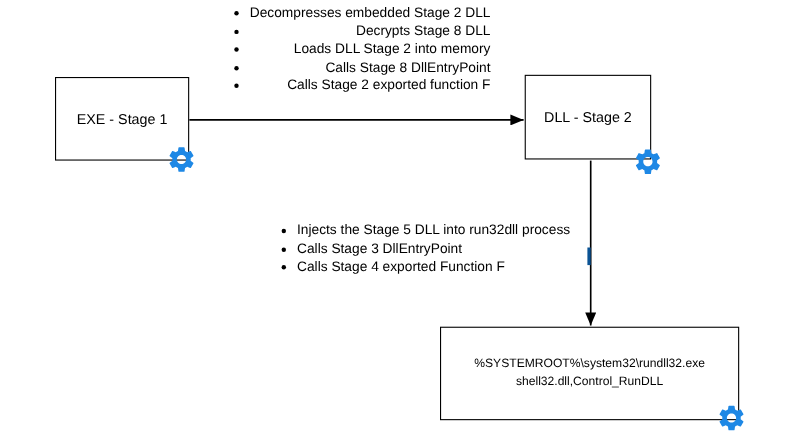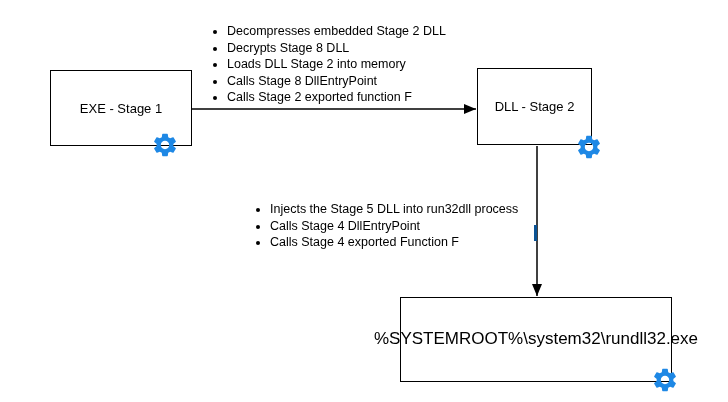--- a/index.html
+++ b/index.html
@@ -22,38 +22,38 @@
     position: absolute;
     box-sizing: border-box;
     border: 1px solid #000000;
     background: #ffffff;
     display: flex;
     align-items: center;
     justify-content: center;
     text-align: center;
     font-size: 13px;
   }
-  .box-stage1 { left: 50px;  top: 70px;  width: 142px; height: 76px; align-items: center; }
+  .box-stage1 { left: 50px;  top: 70px;  width: 122px; height: 76px; align-items: center; }
   .box-stage2 { left: 477px; top: 68px;  width: 115px; height: 77px; }
   .box-rundll {
     left: 400px; top: 297px; width: 272px; height: 85px;
     flex-direction: column;
     line-height: 1.45;
-    font-size: 17px;
+    font-size: 11px;
   }
   .bullets {
     position: absolute;
     margin: 0;
     padding: 0 0 0 22px;
     font-size: 12.5px;
     line-height: 15.5px;
     list-style-type: disc;
   }
   .bullets li { margin: 0 0 1px 0; }
-  .bullets-1 { left: 205px; top: 24px; }
+  .bullets-1 { left: 205px; top: 4px; text-align: right; }
   .bullets-2 { left: 248px; top: 202px; }
   .gear {
     position: absolute;
     width: 28px; height: 28px;
     display: block;
   }
   .gear svg { display: block; width: 28px; height: 28px; }
   .gear-1 { left: 151px; top: 131px; }
   .gear-2 { left: 575px; top: 133px; }
   .gear-3 { left: 651px; top: 366px; }
@@ -77,33 +77,34 @@
   <div class="box box-stage1">
     <span>EXE - Stage 1</span>
   </div>
 
   <div class="box box-stage2">
     <span>DLL - Stage 2</span>
   </div>
 
   <div class="box box-rundll">
     <span>%SYSTEMROOT%\system32\rundll32.exe</span>
+    <span>shell32.dll,Control_RunDLL</span>
   </div>
 
   <ul class="bullets bullets-1">
     <li>Decompresses embedded Stage 2 DLL</li>
     <li>Decrypts Stage 8 DLL</li>
     <li>Loads DLL Stage 2 into memory</li>
     <li>Calls Stage 8 DllEntryPoint</li>
     <li>Calls Stage 2 exported function F</li>
   </ul>
 
   <ul class="bullets bullets-2">
     <li>Injects the Stage 5 DLL into run32dll process</li>
-    <li>Calls Stage 4 DllEntryPoint</li>
+    <li>Calls Stage 3 DllEntryPoint</li>
     <li>Calls Stage 4 exported Function F</li>
   </ul>
 
   <span class="gear gear-1">
     <svg viewBox="0 0 24 24">
       <path d="M19.14 12.94c.04-.3.06-.61.06-.94 0-.32-.02-.64-.07-.94l2.03-1.58c.18-.14.23-.41.12-.61l-1.92-3.32c-.12-.22-.37-.29-.59-.22l-2.39.96c-.5-.38-1.03-.7-1.62-.94l-.36-2.54c-.04-.24-.24-.41-.48-.41h-3.84c-.24 0-.43.17-.47.41l-.36 2.54c-.59.24-1.13.57-1.62.94l-2.39-.96c-.22-.08-.47 0-.59.22L2.74 8.87c-.12.21-.08.47.12.61l2.03 1.58c-.05.3-.09.63-.09.94s.02.64.07.94l-2.03 1.58c-.18.14-.23.41-.12.61l1.92 3.32c.12.22.37.29.59.22l2.39-.96c.5.38 1.03.7 1.62.94l.36 2.54c.05.24.24.41.48.41h3.84c.24 0 .44-.17.47-.41l.36-2.54c.59-.24 1.13-.56 1.62-.94l2.39.96c.22.08.47 0 .59-.22l1.92-3.32c.12-.22.07-.47-.12-.61l-2.01-1.58zM12 15.6c-1.98 0-3.6-1.62-3.6-3.6s1.62-3.6 3.6-3.6 3.6 1.62 3.6 3.6-1.62 3.6-3.6 3.6z" fill="#1E88E5"></path>
     </svg>
   </span>
 
   <span class="gear gear-2">

